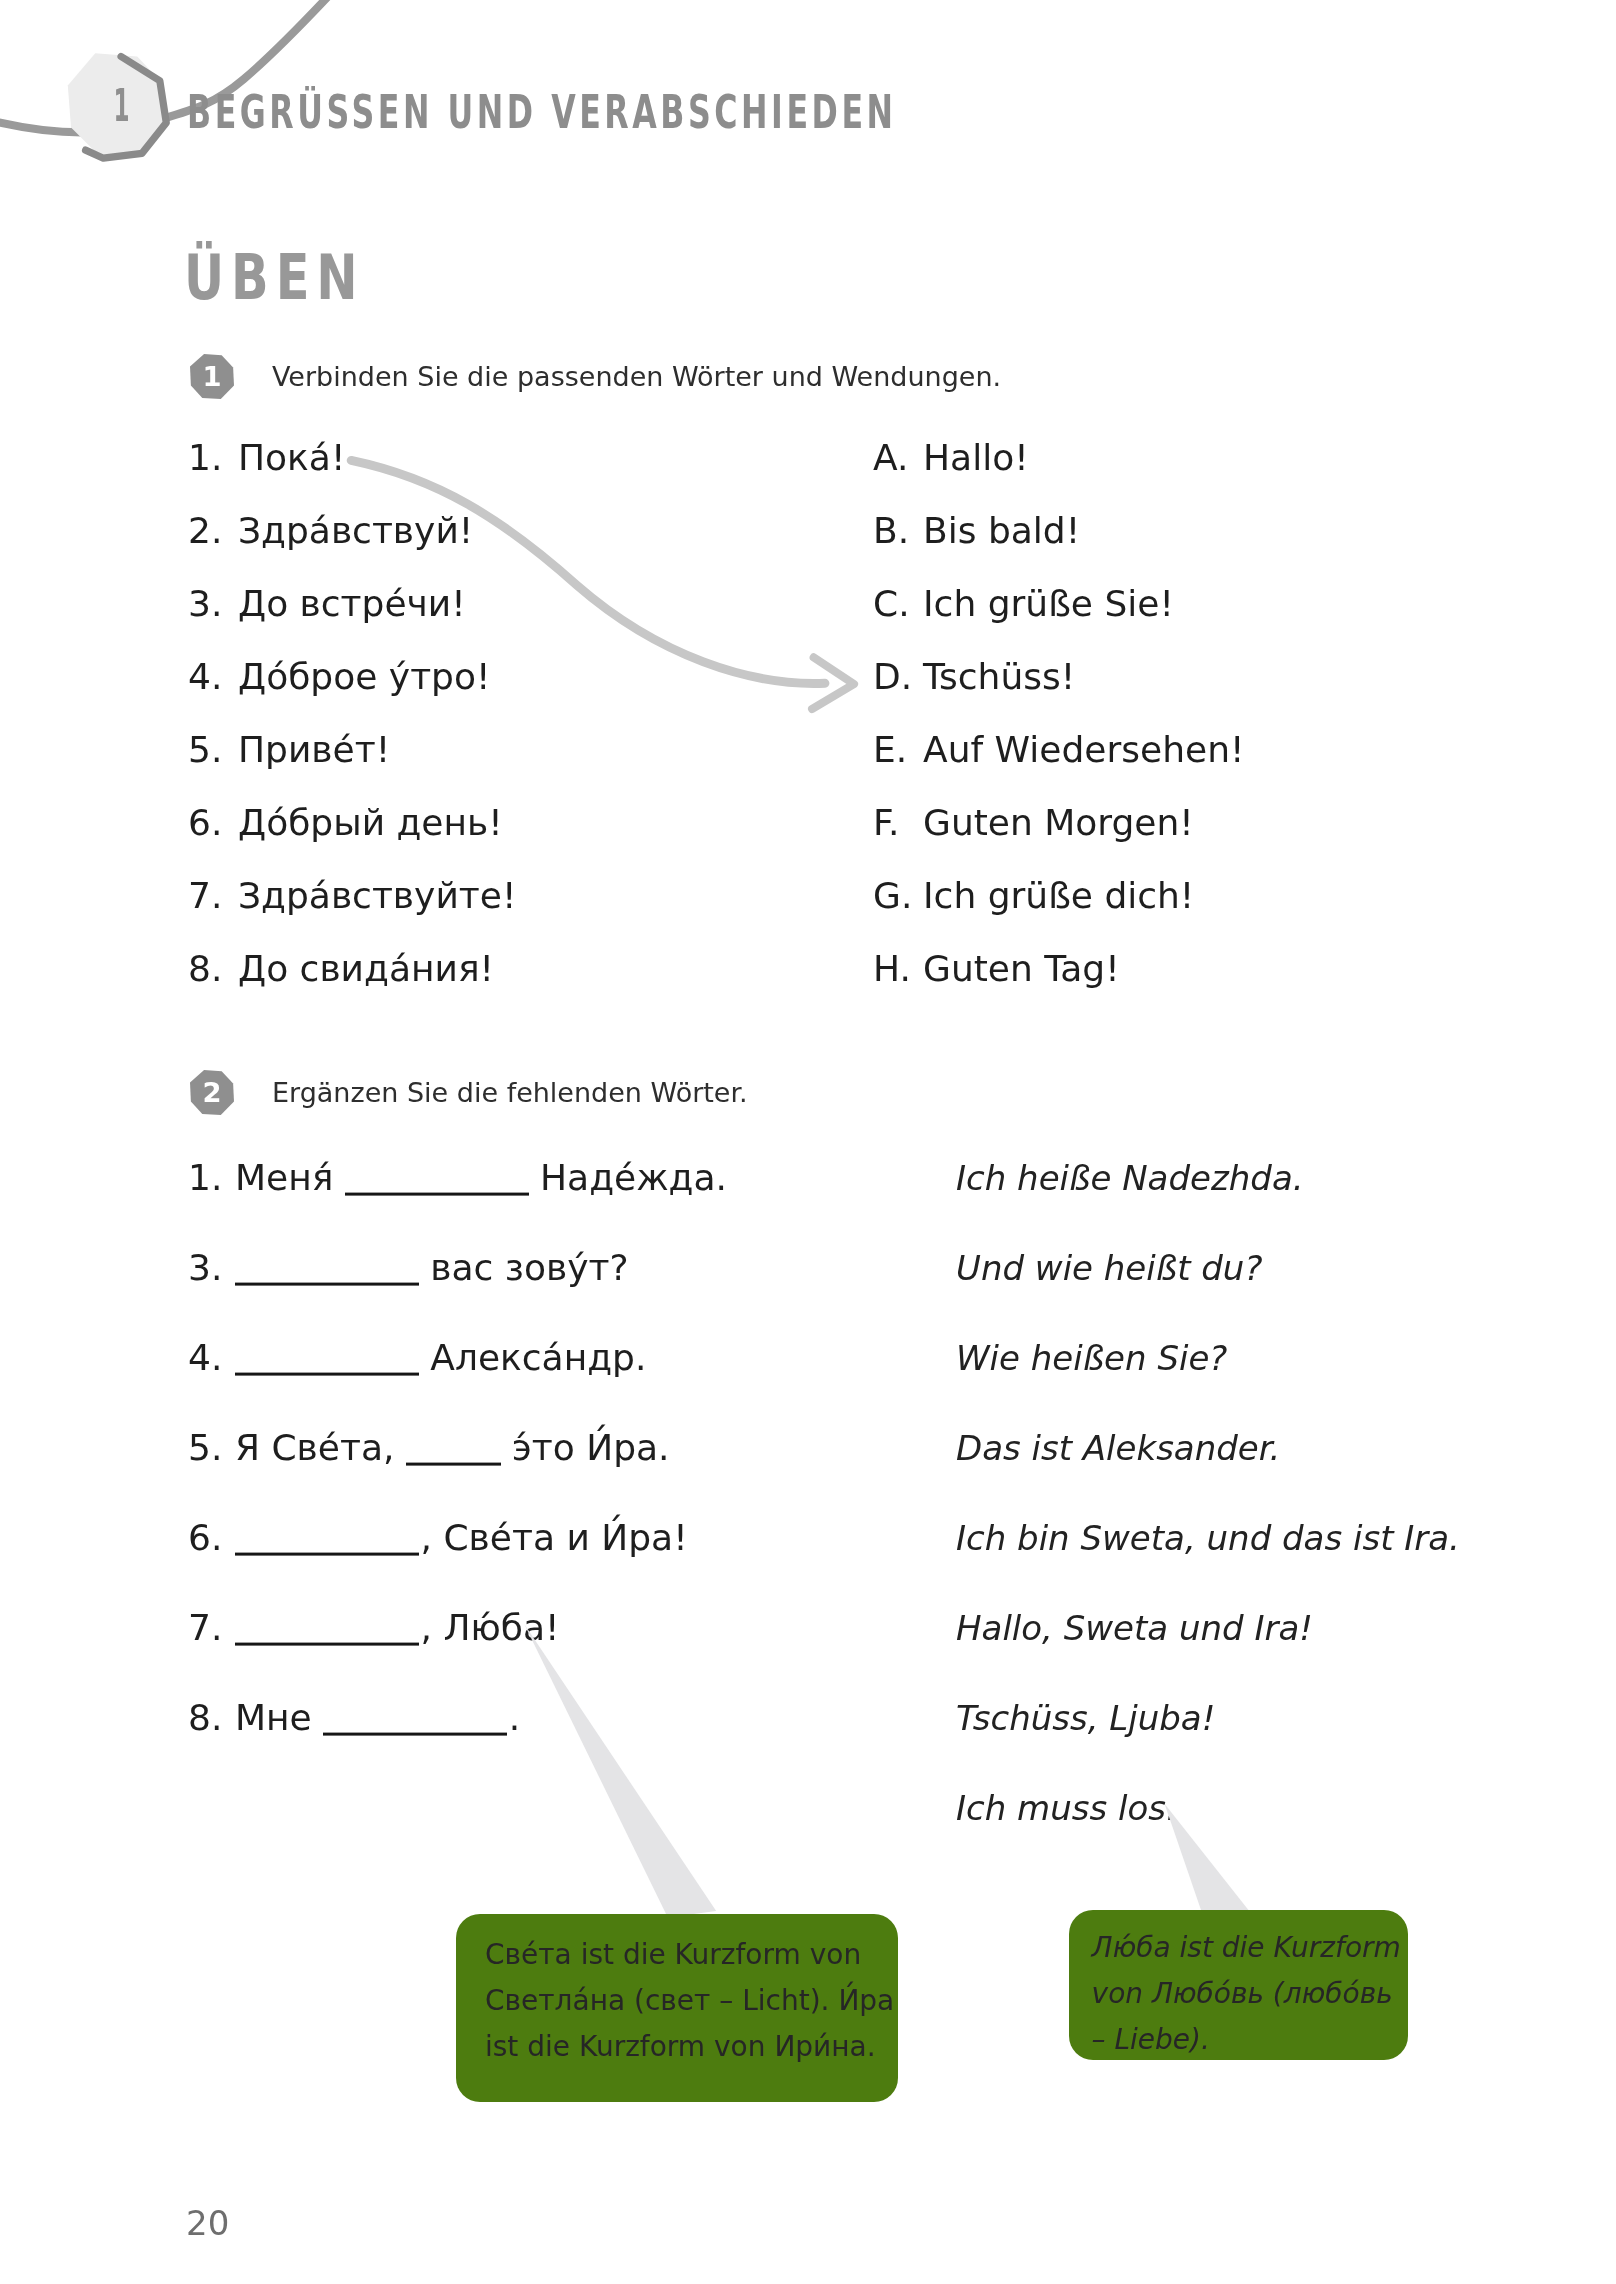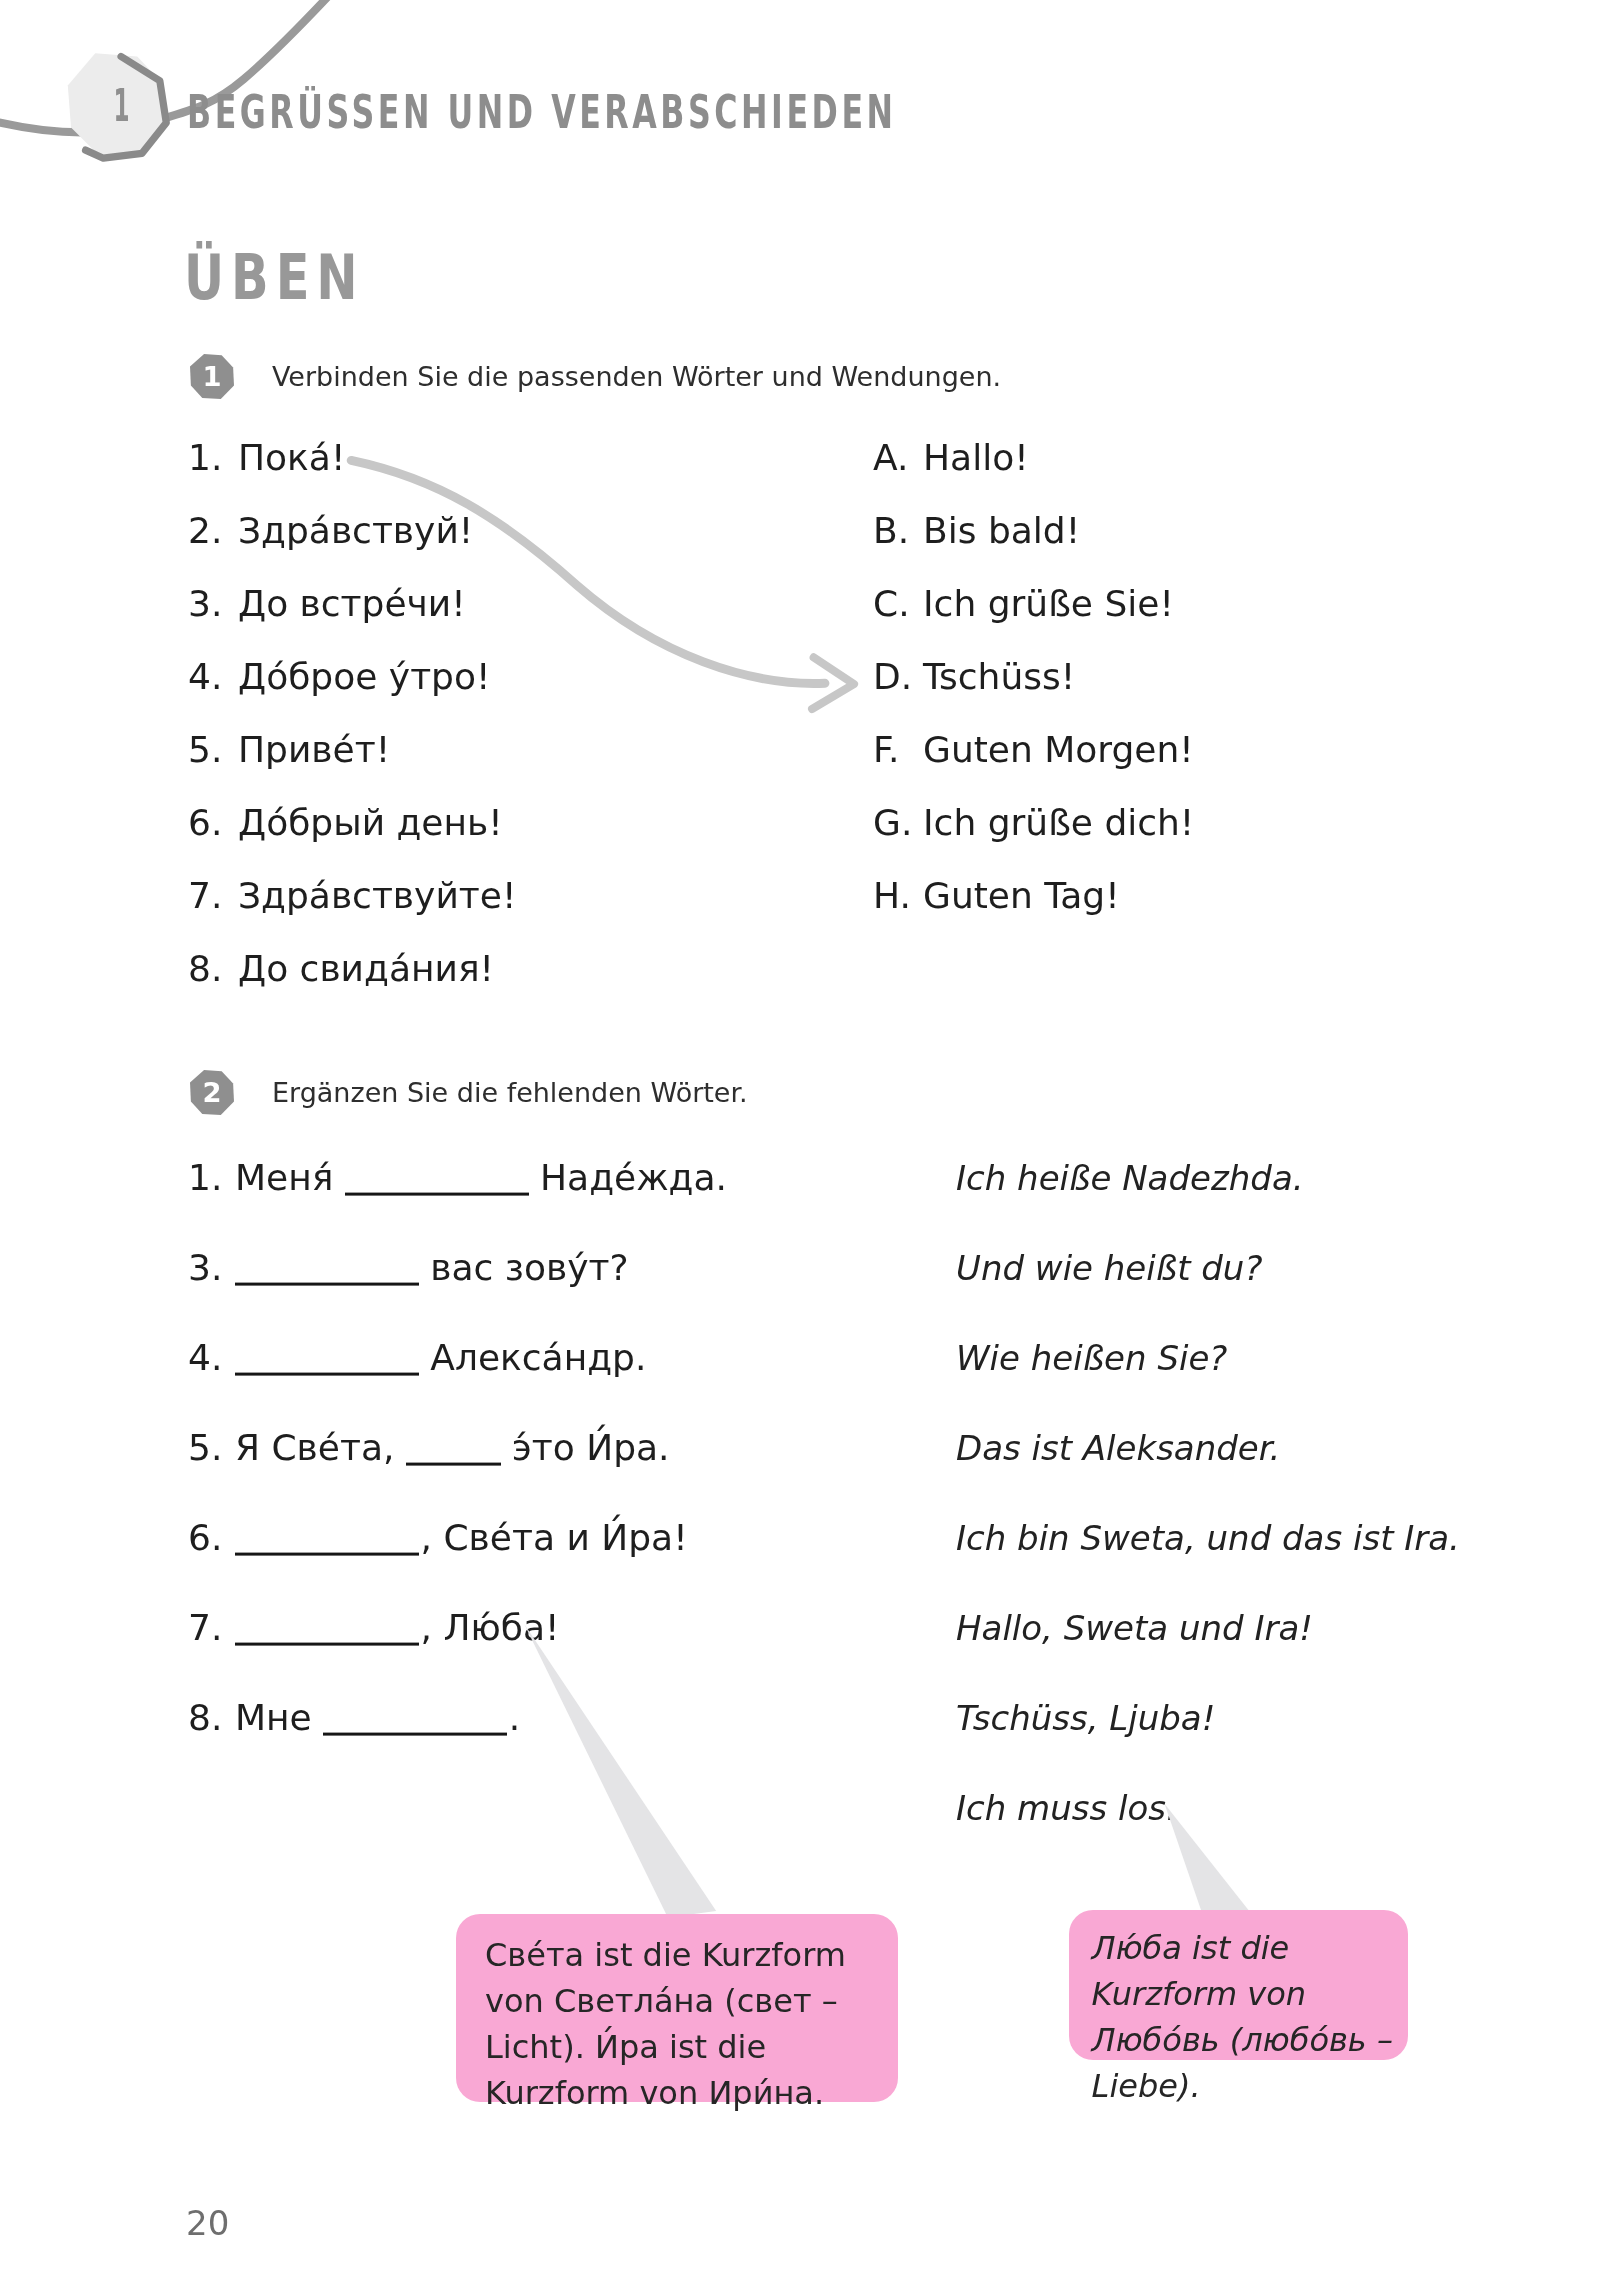--- a/index.html
+++ b/index.html
@@ -41,22 +41,22 @@
   .fill-row .num{display:inline-block;width:47px;}
   .fill-row .pre{margin-right:11.3px;}
   .fill-row .pre:empty{display:none;margin:0;}
   .fill-row .post{margin-left:11.3px;}
   .fill-row .post.tight{margin-left:1.6px;}
   .blank{display:inline-block;width:184px;height:24px;border-bottom:3.2px solid #161616;
     transform:translateY(5.6px);}
   .blank.sm{width:95px;}
   .de-row{height:90px;line-height:90px;font-size:34px;font-style:italic;color:#222;white-space:nowrap;}
 
-  .callout{position:absolute;background:#f9a8d4;border-radius:24px;
-    font-size:32px;line-height:46px;color:#262626;}
+  .callout{position:absolute;background:#4d7c0f;border-radius:24px;
+    font-size:28px;line-height:46px;color:#262626;}
   .callout.left{left:456px;top:1914px;width:442px;height:188px;padding:18px 0 0 29px;box-sizing:border-box;}
   .callout.right{left:1069px;top:1910px;width:339px;height:150px;padding:14.5px 0 0 22.6px;box-sizing:border-box;font-style:italic;}
   .tail{position:absolute;}
 
   .page-number{position:absolute;left:186px;top:2203px;font-size:34px;color:#6e6e6e;}
 </style>
 </head>
 <body>
 
 <div class="page">
@@ -85,20 +85,21 @@
     <div class="match-row"><span class="num">6.</span><span>До́брый день!</span></div>
     <div class="match-row"><span class="num">7.</span><span>Здра́вствуйте!</span></div>
     <div class="match-row"><span class="num">8.</span><span>До свида́ния!</span></div>
   </div>
 
   <div class="ex1-right">
     <div class="match-row"><span class="num">A.</span><span>Hallo!</span></div>
     <div class="match-row"><span class="num">B.</span><span>Bis bald!</span></div>
     <div class="match-row"><span class="num">C.</span><span>Ich grüße Sie!</span></div>
     <div class="match-row"><span class="num">D.</span><span>Tschüss!</span></div>
+    <div class="match-row"><span class="num">E.</span><span>Auf Wiedersehen!</span></div>
     <div class="match-row"><span class="num">F.</span><span>Guten Morgen!</span></div>
     <div class="match-row"><span class="num">G.</span><span>Ich grüße dich!</span></div>
     <div class="match-row"><span class="num">H.</span><span>Guten Tag!</span></div>
   </div>
 
   <svg class="arrow-svg" width="565" height="291" viewBox="0 0 700 360">
     <path d="M25,30 C130,52 210,100 305,185 C405,272 520,310 612,306" fill="none" stroke="#c7c7c7" stroke-width="11" stroke-linecap="round"></path>
     <polyline points="598,274 648,307 596,338" fill="none" stroke="#c7c7c7" stroke-width="10" stroke-linecap="round" stroke-linejoin="round"></polyline>
   </svg>
 

